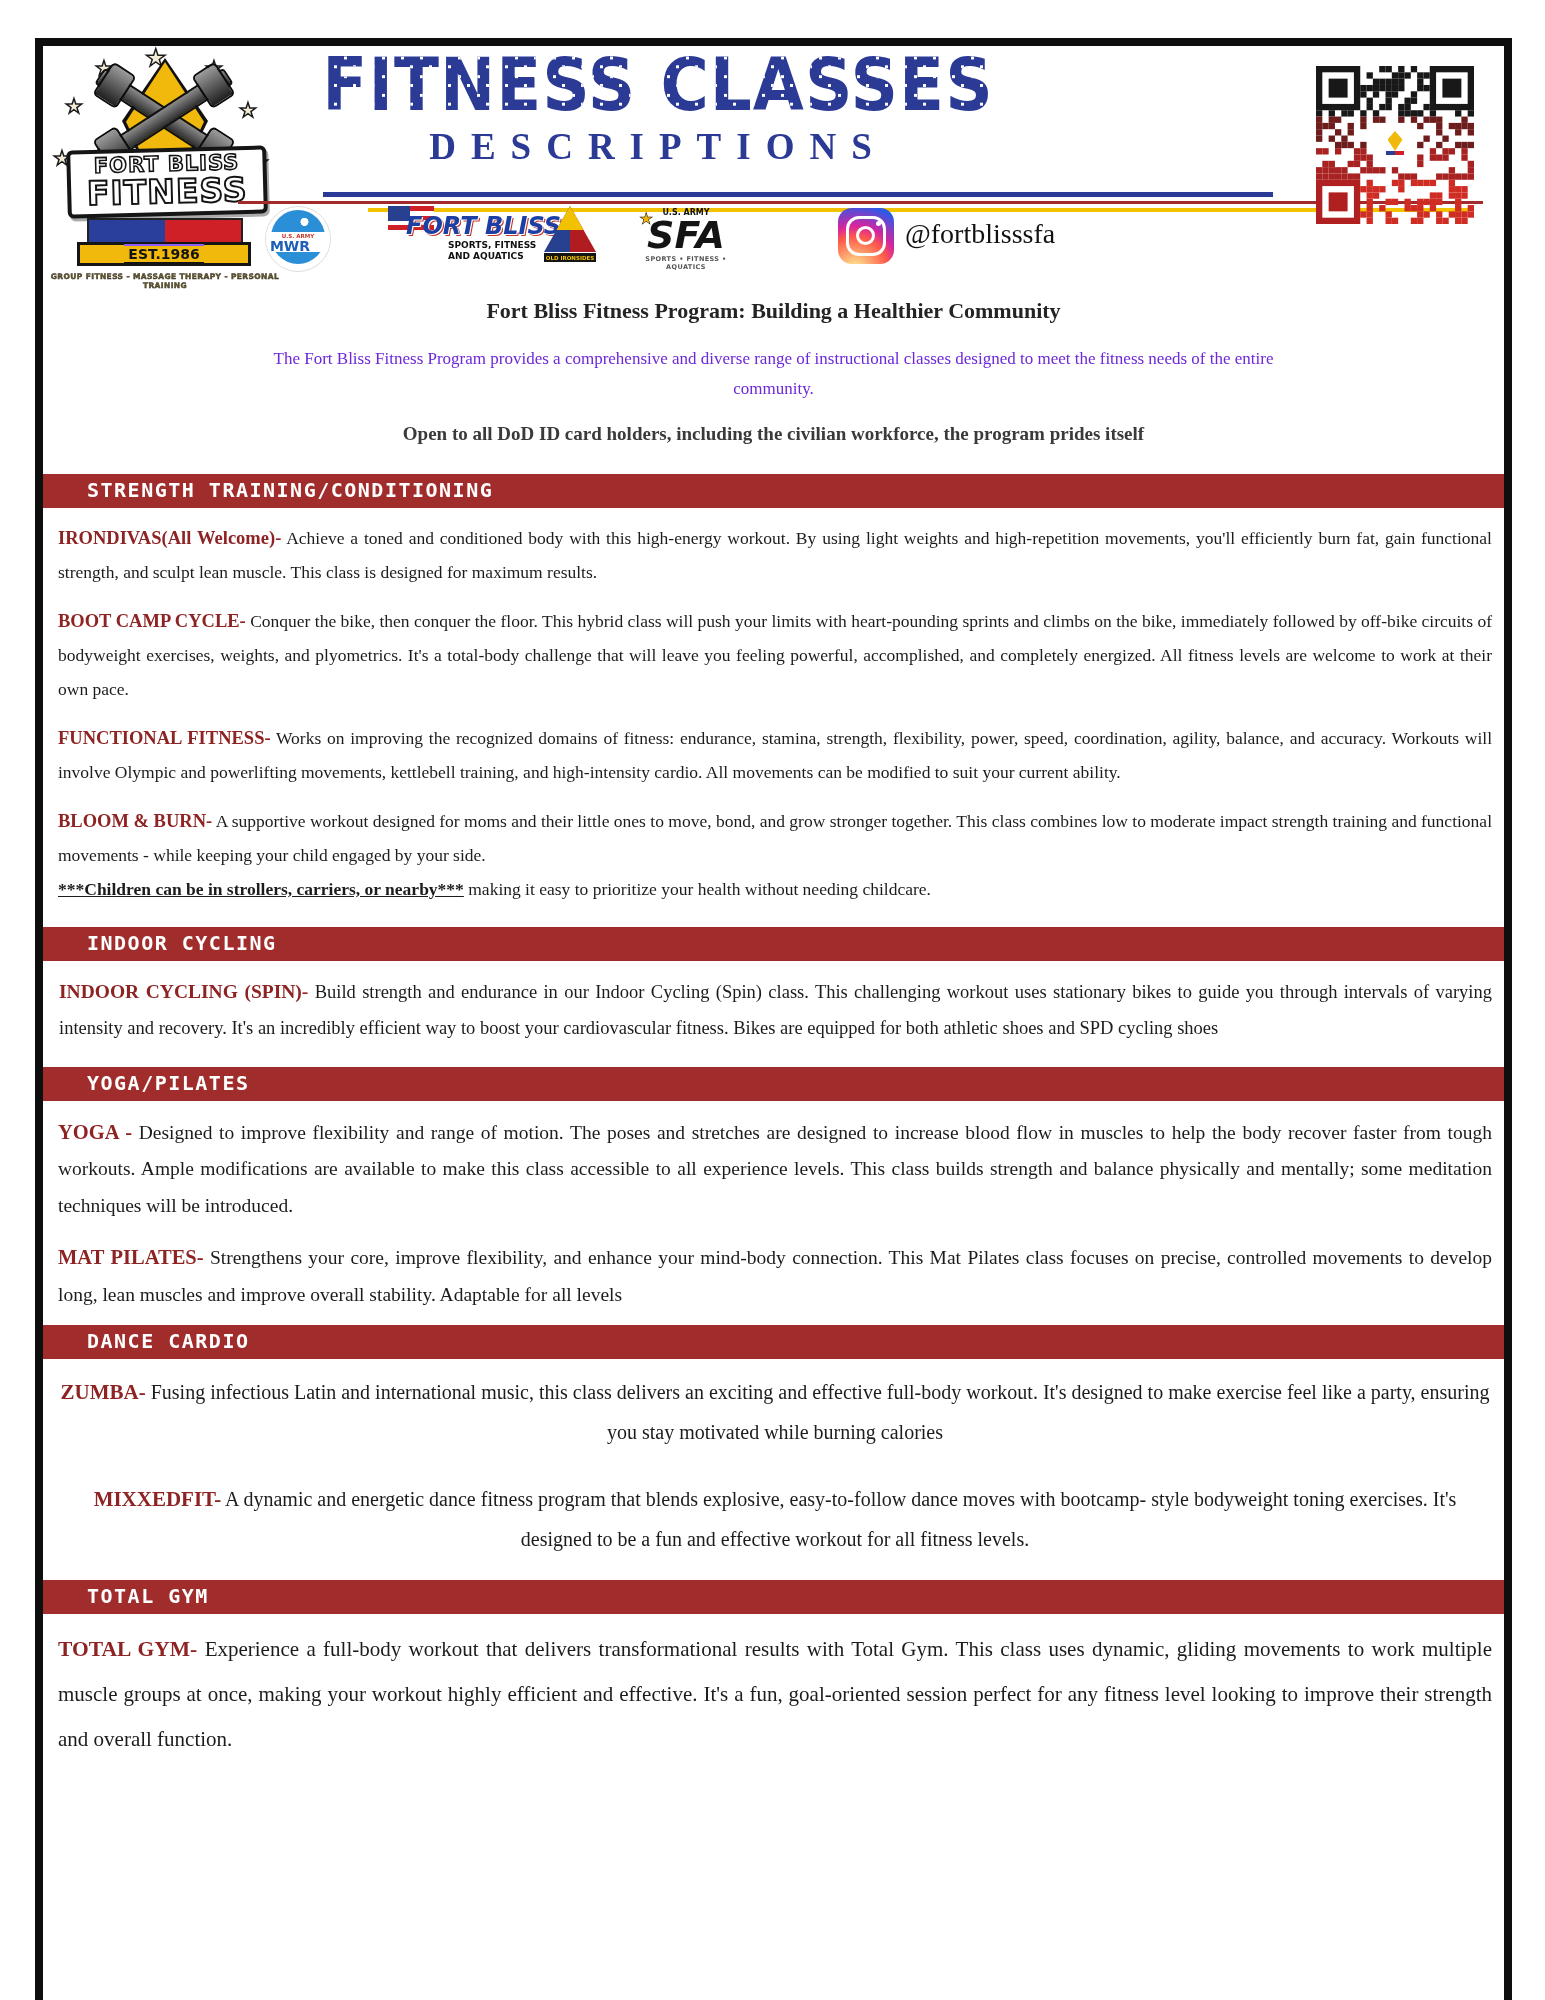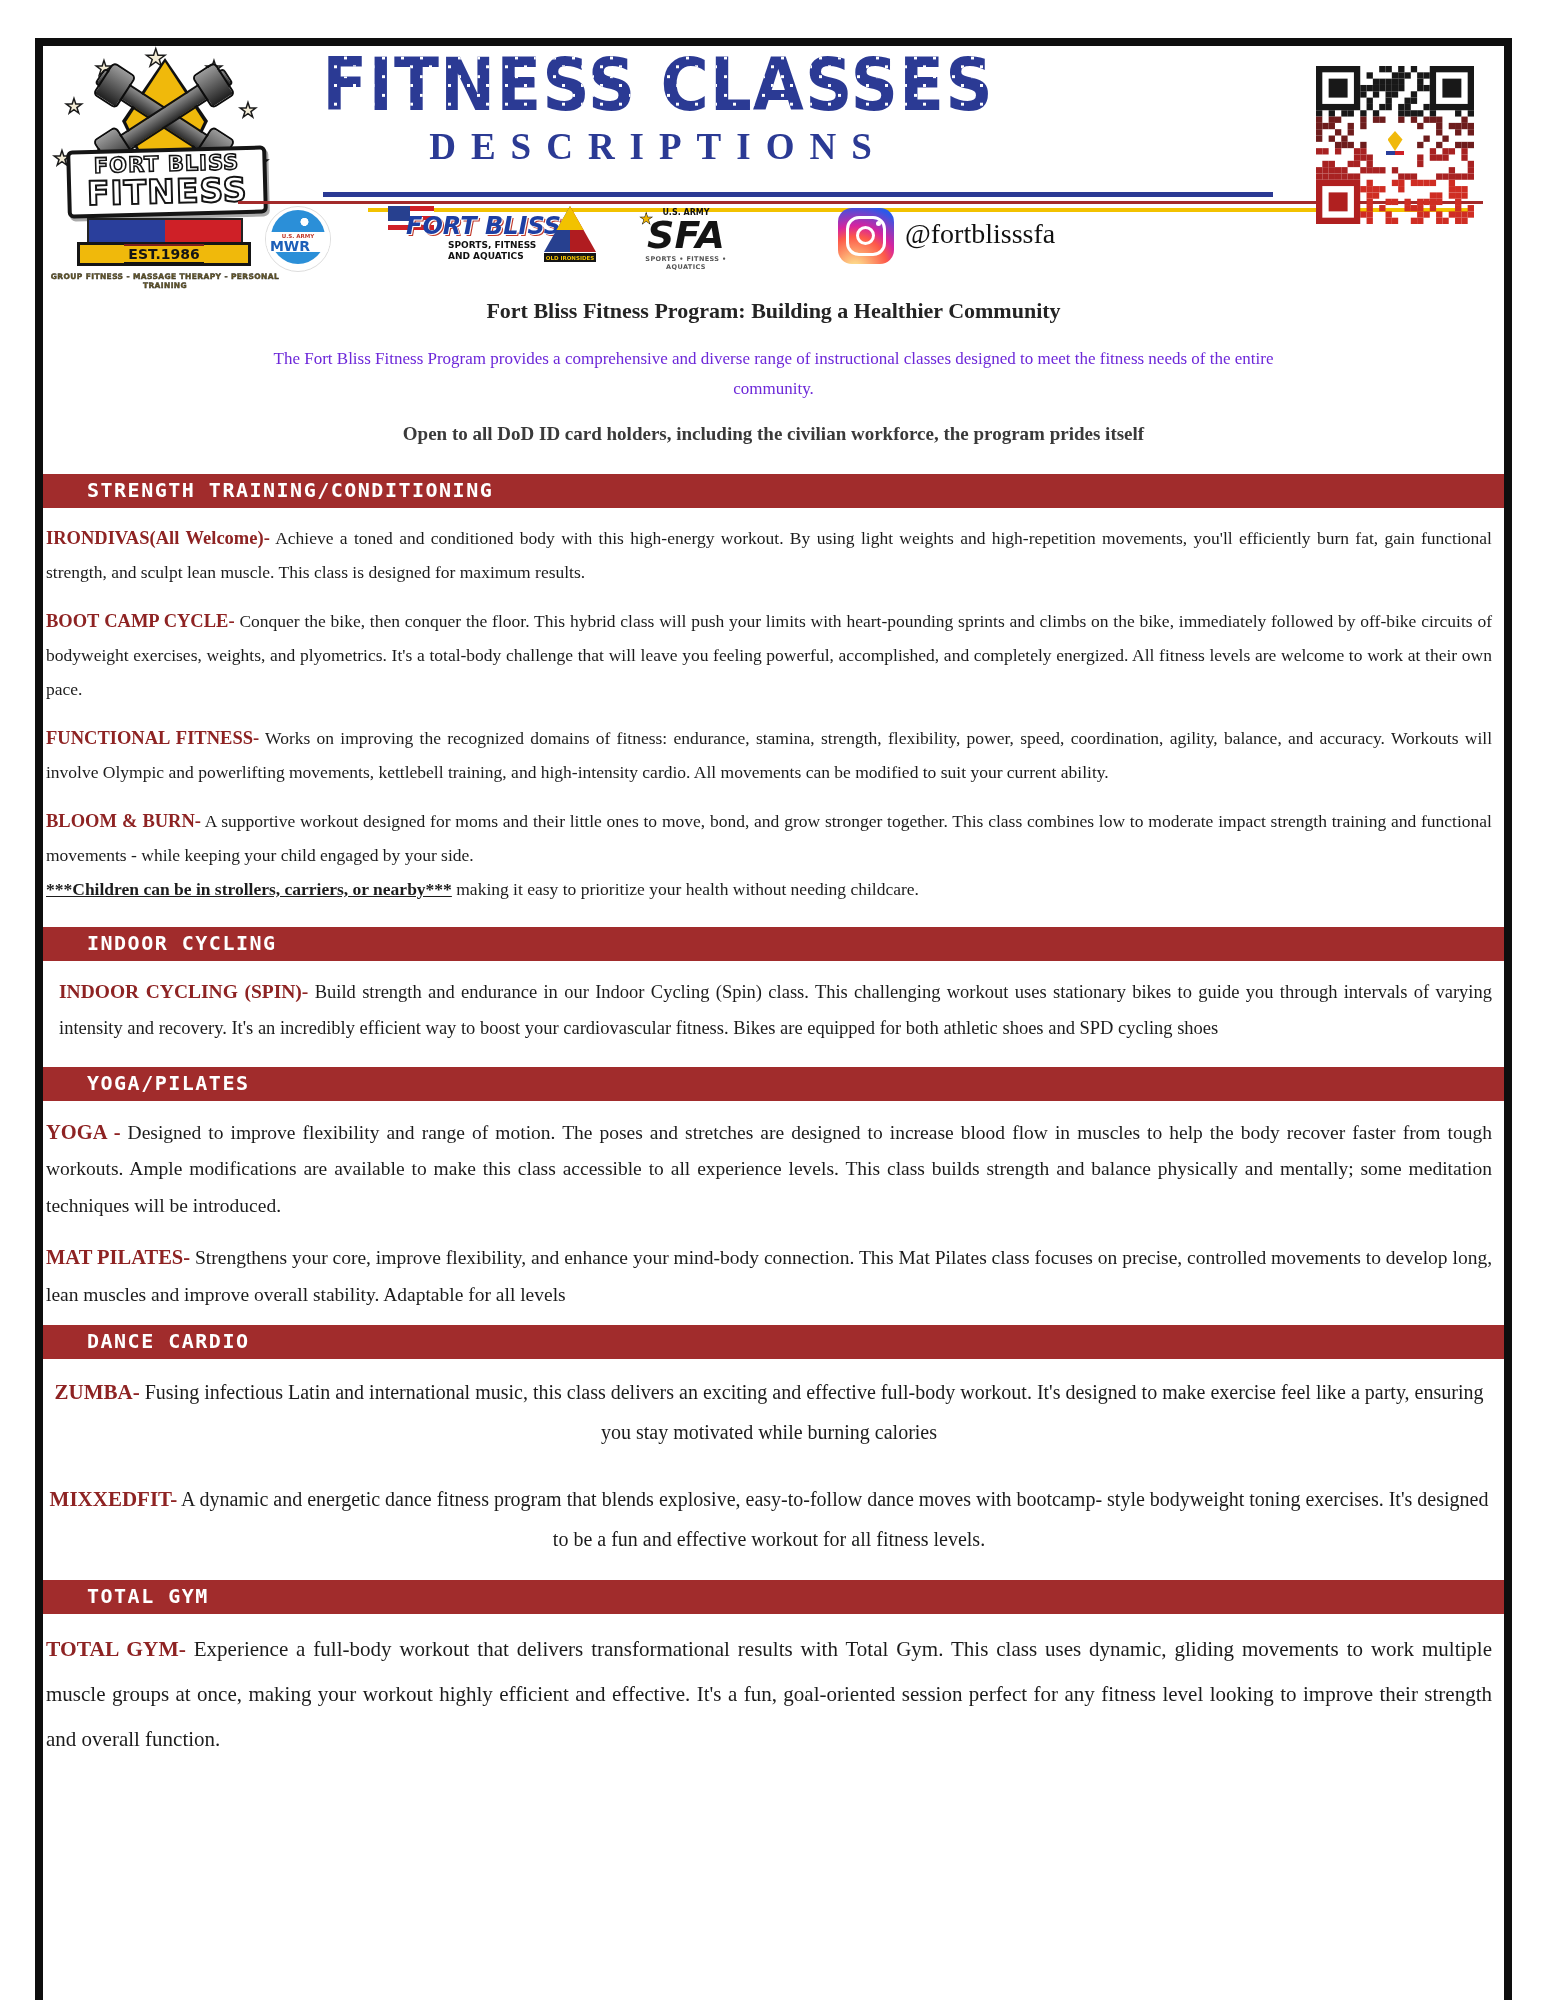--- a/index.html
+++ b/index.html
@@ -26,21 +26,21 @@
   .banner{position:absolute;left:8px;top:98px;width:192px;background:#fff;border:4px solid #151515;
           border-radius:6px;text-align:center;padding:2px 0 4px;transform:rotate(-1.5deg);box-shadow:2px 3px 0 #00000055;}
   .banner .l1{font-family:"DejaVu Sans",sans-serif;font-weight:800;font-size:21px;letter-spacing:1px;
           color:#fff;-webkit-text-stroke:1.6px #141414;line-height:1;}
   .banner .l2{font-family:"DejaVu Sans",sans-serif;font-weight:800;font-size:33px;letter-spacing:1px;
           color:#fff;-webkit-text-stroke:2px #141414;line-height:1;}
   .strip{position:absolute;left:28px;top:168px;width:152px;height:26px;display:flex;border:2px solid #222;}
   .strip .b{flex:1;background:#2a3f9c;}.strip .r{flex:1;background:#cf2027;}
   .est{position:absolute;left:18px;top:192px;width:168px;background:#f0b90b;border:3px solid #151515;
        text-align:center;font-family:"DejaVu Sans",sans-serif;font-weight:800;font-size:14px;color:#141414;padding:1px 0;}
-  .est span{border-top:2px solid #7f1d1d;border-bottom:2px solid #141414;padding:0 4px;}
+  .est span{border-top:2px solid #8b5cf6;border-bottom:2px solid #141414;padding:0 4px;}
   .tagline{position:absolute;left:-14px;top:222px;width:240px;text-align:center;
        font-family:"DejaVu Sans",sans-serif;font-weight:700;font-size:7.5px;letter-spacing:.4px;
        color:#6b5a1e;-webkit-text-stroke:.4px #2a2a2a;}
   
   .titleblock{position:absolute;left:255px;top:6px;width:720px;text-align:center;}
   .t1{font-family:"DejaVu Sans",sans-serif;font-weight:800;font-size:66px;line-height:1.02;letter-spacing:1px;
       background-image:radial-gradient(#ffffff 1.6px,transparent 1.9px),radial-gradient(#ffffff 1.6px,transparent 1.9px),
                        linear-gradient(#2b3a94,#2b3a94);
       background-size:19px 17px,19px 17px,100% 100%;background-position:0 0,9px 8px,0 0;
       -webkit-background-clip:text;background-clip:text;color:transparent;transform:scaleY(1.1);}
@@ -96,21 +96,21 @@
   
   .intro{text-align:center;}
   .intro-heading{font-size:22px;font-weight:bold;color:#242424;margin-top:10px;}
   .intro-para{font-size:17px;color:#6d28d9;line-height:1.78;margin:20px auto 0;max-width:1030px;}
   .intro-bold{font-size:19px;font-weight:bold;color:#3a3a3a;line-height:1.75;}
   .intro-bold.first{margin-top:12px;}
   
   .sbar{background:#a12c2c;color:#fff;font-family:"DejaVu Sans Mono",monospace;font-weight:bold;
         font-size:20px;letter-spacing:1.5px;padding:4px 0 6px 44px;}
   .sbar.mt{margin-top:24px;}
-  .sec{padding:13px 12px 6px 3px;}
+  .sec{padding:13px 12px 6px 15px;}
   .cpara{text-align:justify;margin:0 0 15px 0;}
   .cname{font-weight:bold;color:#8e2323;}
   .s1 .cpara{font-size:17.5px;line-height:34px;}
   .s1 .cname{font-size:18.5px;}
   .s2 .cpara{font-size:18.5px;line-height:36px;}
   .s2 .cname{font-size:19.5px;}
   .s2{padding-left:16px;}
   .s3 .cpara{font-size:19.5px;line-height:36.5px;}
   .s3 .cname{font-size:20.5px;}
   .s3 .cpara.last{margin-bottom:6px;}

